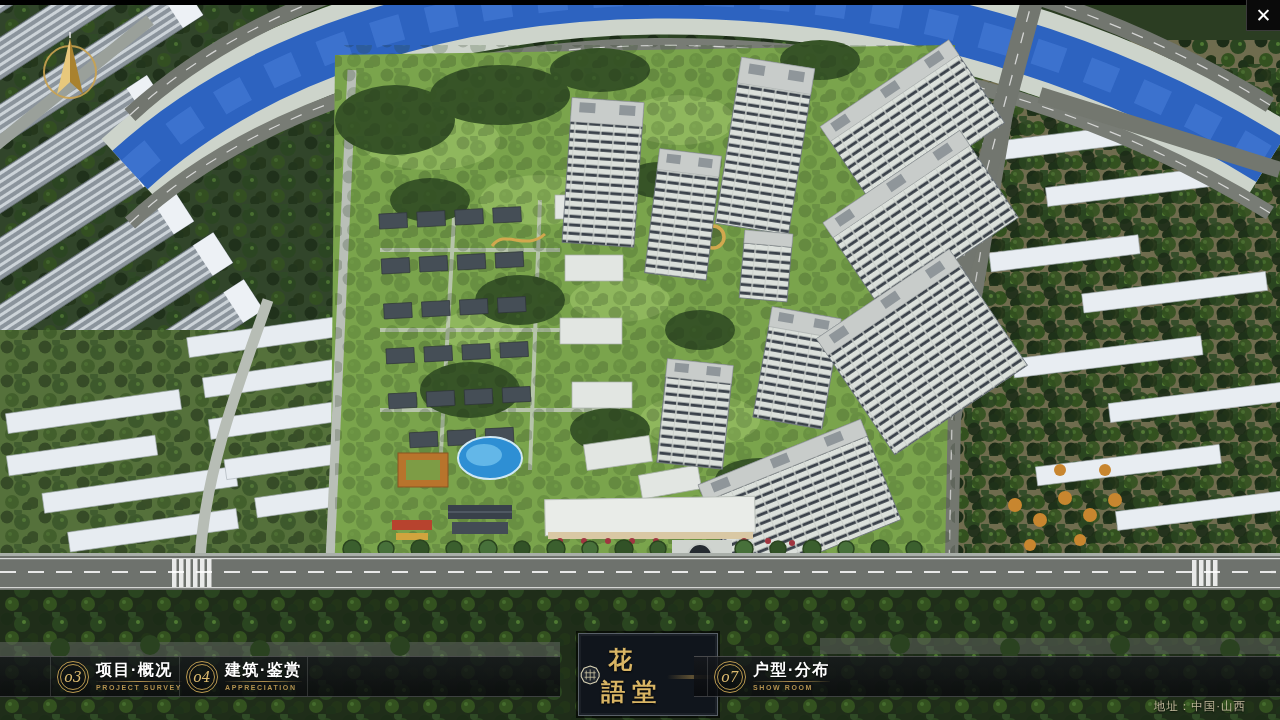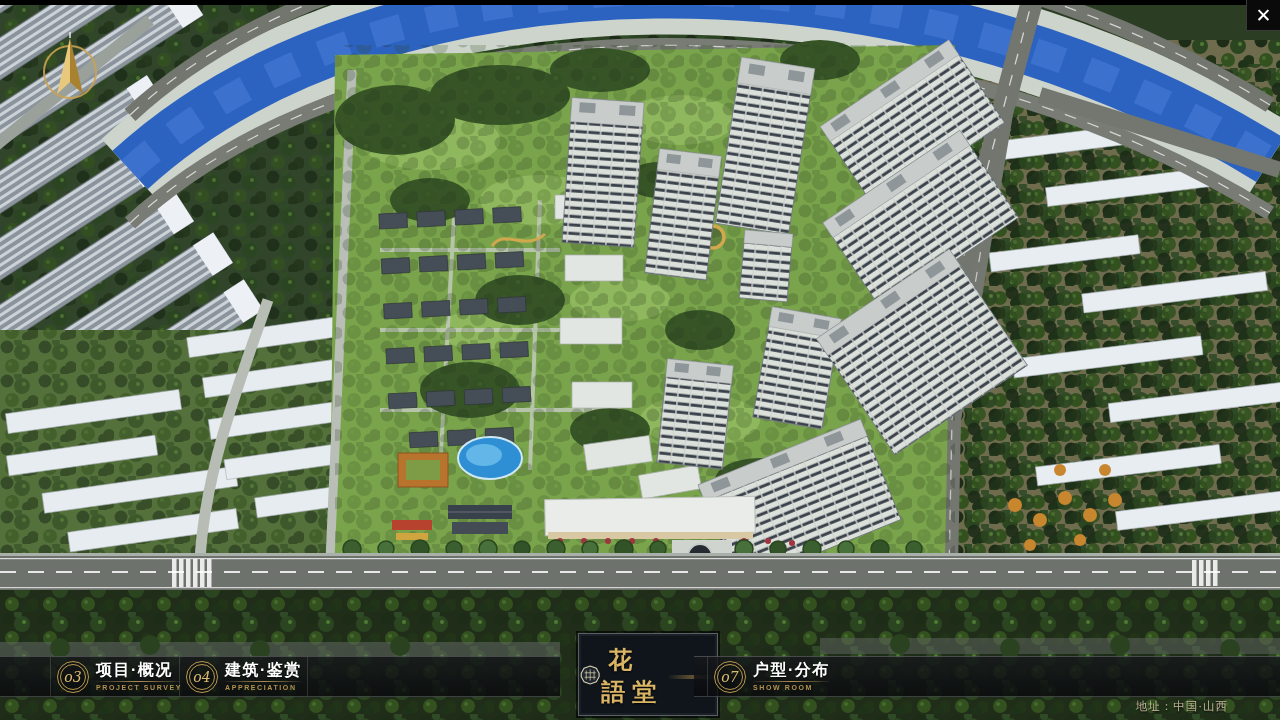--- a/index.html
+++ b/index.html
@@ -41,21 +41,21 @@
   
   .logo-box{position:absolute;left:578px;top:633px;width:140px;height:83px;box-sizing:border-box;
             background:#10151c;border:1px solid #596068;box-shadow:0 0 0 2px rgba(0,0,0,.65),
             inset 0 0 0 2px #1b2027;display:flex;align-items:center;
             justify-content:center;cursor:pointer;}
   .logo-title{color:#d9b564;font-family:"DejaVu Serif",serif;font-weight:700;font-size:24px;
               letter-spacing:7px;text-indent:7px;margin-top:2px;text-shadow:0 1px 2px #000;}
   .logo-sub{width:76px;height:4px;margin-top:4px;border-radius:2px;
             background:linear-gradient(90deg,transparent,rgba(160,130,70,.55),transparent);}
 
-  .address{position:absolute;right:52px;top:699px;font-size:11.5px;letter-spacing:1px;
+  .address{position:absolute;right:34px;top:699px;font-size:11.5px;letter-spacing:1px;
            color:rgba(208,198,168,.92);text-shadow:0 1px 2px #000;white-space:nowrap;}
 </style>
 </head>
 <body>
 
 <div id="app">
 
   <svg id="scene-svg" viewBox="0 0 1280 720" xmlns="http://www.w3.org/2000/svg">
     <defs>
       <pattern id="pTrees" width="38" height="34" patternUnits="userSpaceOnUse">

